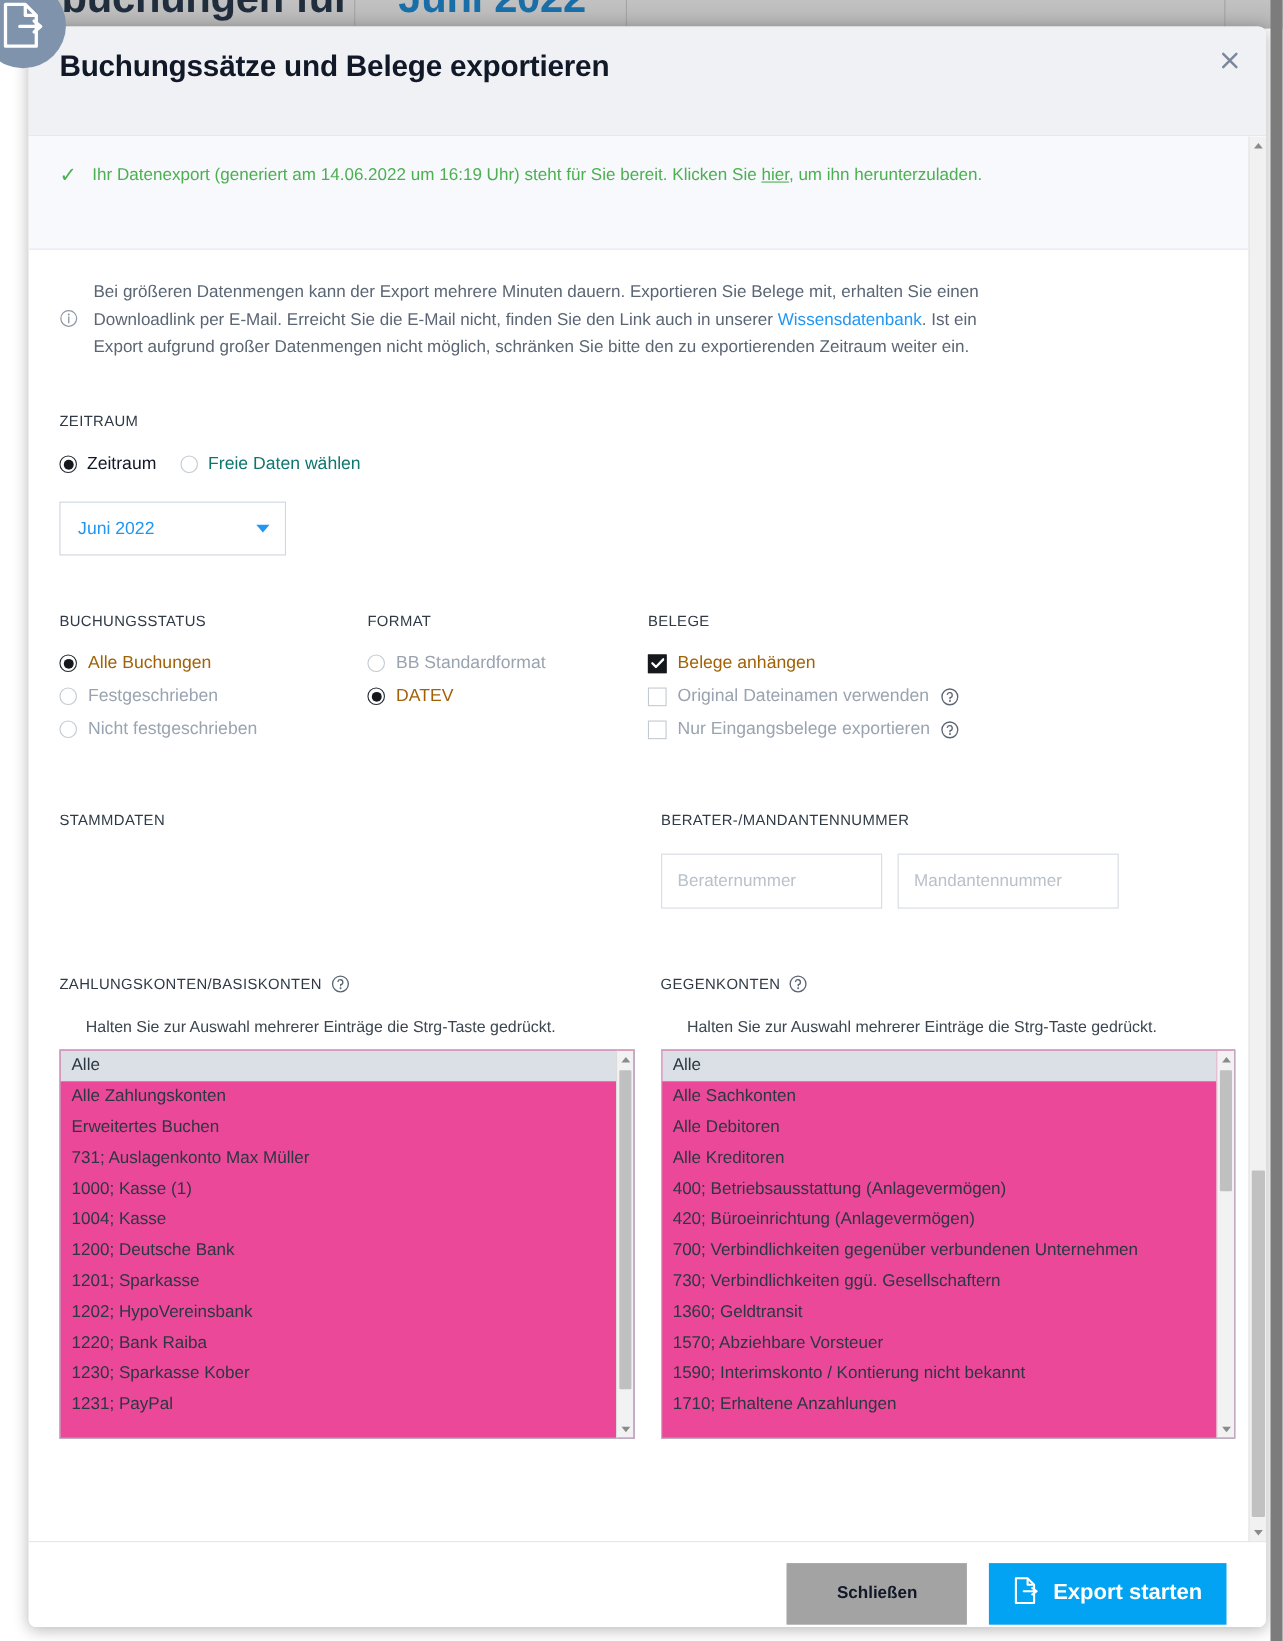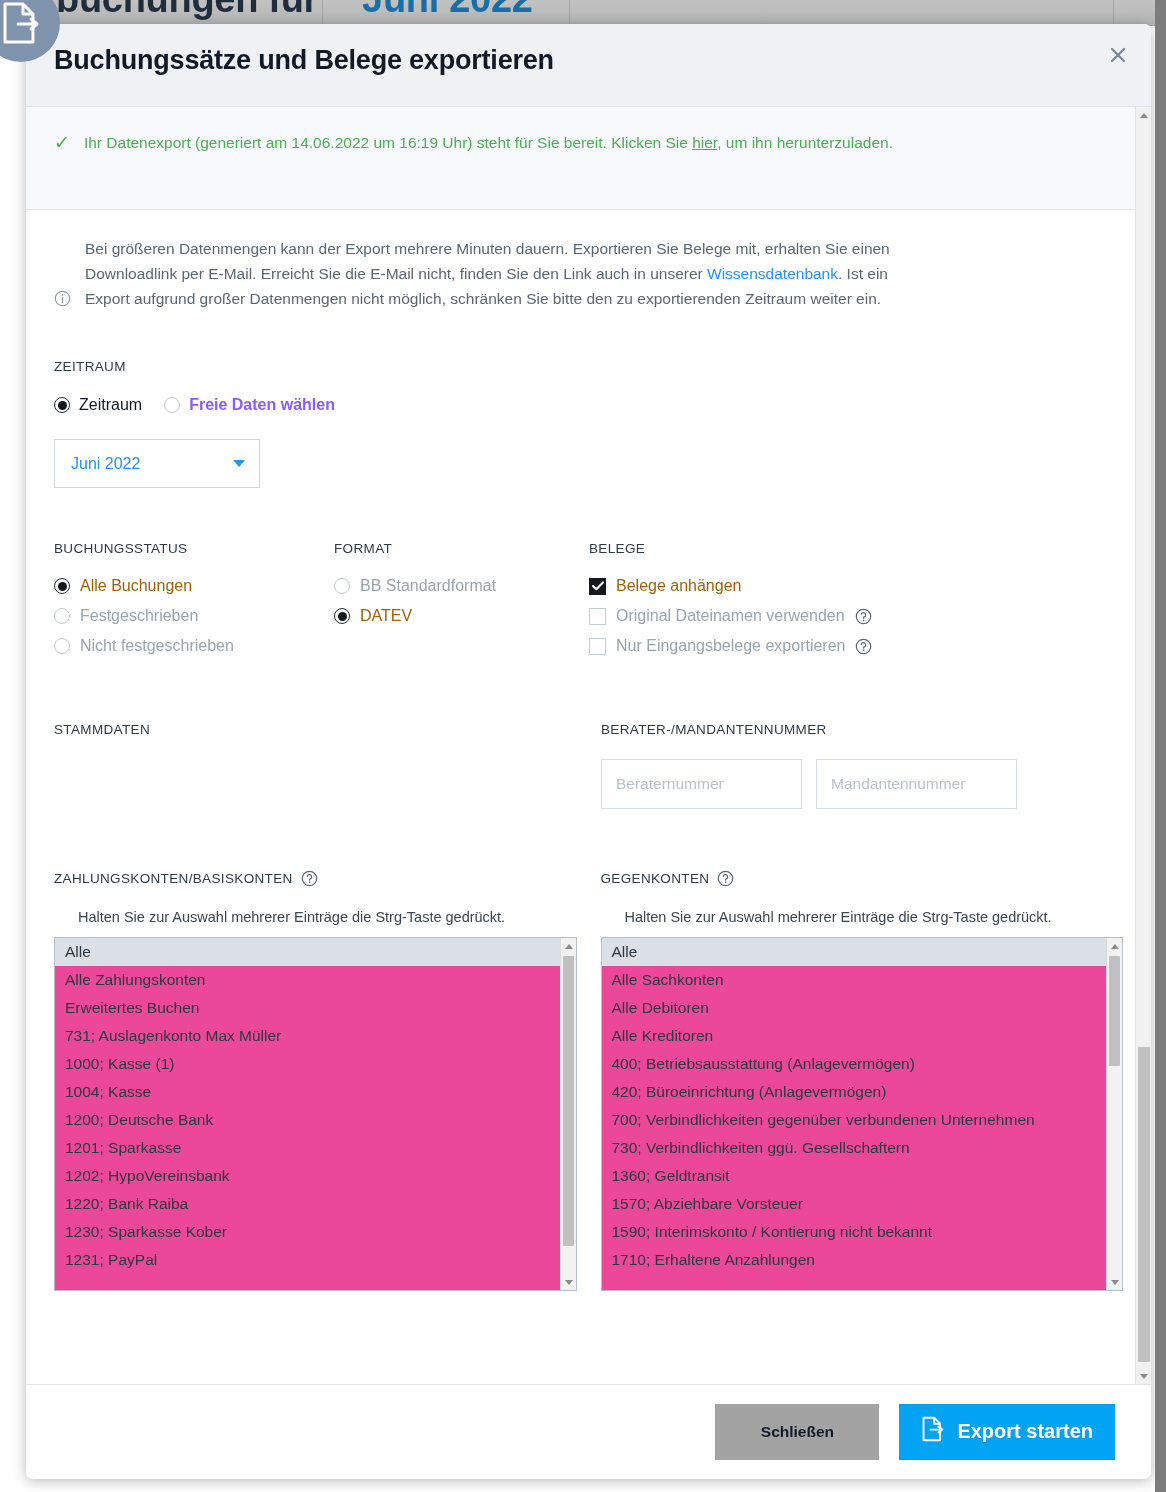--- a/index.html
+++ b/index.html
@@ -56,21 +56,21 @@
     left: 26px; top: 24px;
     width: 1125px; height: 1455px;
     background: #ffffff;
     border-radius: 7px;
     box-shadow: 0 2px 14px rgba(0,0,0,0.28);
     overflow: hidden;
     z-index: 40;
   }
   .modal-header {
     position: relative;
-    height: 83px;
+    height: 100px;
     background: #eff1f4;
     border-bottom: 1px solid #e2e5e9;
   }
   .modal-title {
     position: absolute; left: 28px; top: 21px;
     font-size: 27px; font-weight: 700; color: #111827;
     letter-spacing: -0.2px;
   }
   .close-btn {
     position: absolute; right: 16px; top: 14px;
@@ -97,40 +97,40 @@
   }
   .success-row { display: flex; gap: 14px; align-items: flex-start; }
   .check-icon { color: #4caf50; font-size: 19px; line-height: 1.2; flex: 0 0 auto; padding-top: 1px; }
   .success-text {
     color: #4caf50; font-size: 15.5px; line-height: 1.55; max-width: 870px;
   }
   .success-text a { color: #4caf50; text-decoration: underline; }
 
   
   .info-block {
-    display: flex; gap: 14px; align-items: flex-end;
+    display: flex; gap: 14px; align-items: center;
     padding: 26px 28px 0 28px;
   }
   .info-icon { flex: 0 0 auto; padding-top: 3px; }
   .info-text { font-size: 15.5px; line-height: 1.62; color: #5b6674; max-width: 845px; }
   .info-text a { color: #2196f3; text-decoration: none; }
 
   
   .sec-label {
     font-size: 13.5px; color: #2f3a46; letter-spacing: 0.35px;
     text-transform: uppercase; display: inline-flex; align-items: center; gap: 8px;
   }
 
   .content { padding: 0 28px; }
 
   .zeitraum-wrap { margin-top: 46px; }
   .radio-row { display: flex; align-items: center; gap: 22px; margin-top: 21px; }
   .radio-item { display: flex; align-items: center; gap: 9px; font-size: 16px; }
   .radio-item.on { color: #111827; }
-  .radio-item.off { color: #8b5cf6; font-weight: bold; }
+  .radio-item.off { color: #0f766e; }
 
   .radio {
     width: 16px; height: 16px; border-radius: 50%;
     border: 1.4px solid #232b33; background: #fff;
     display: inline-block; position: relative; flex: 0 0 auto;
   }
   .radio.off { border-color: #c3cad2; }
   .radio.checked::after {
     content: ""; position: absolute; left: 2.6px; top: 2.6px;
     width: 9px; height: 9px; border-radius: 50%; background: #15181c;

